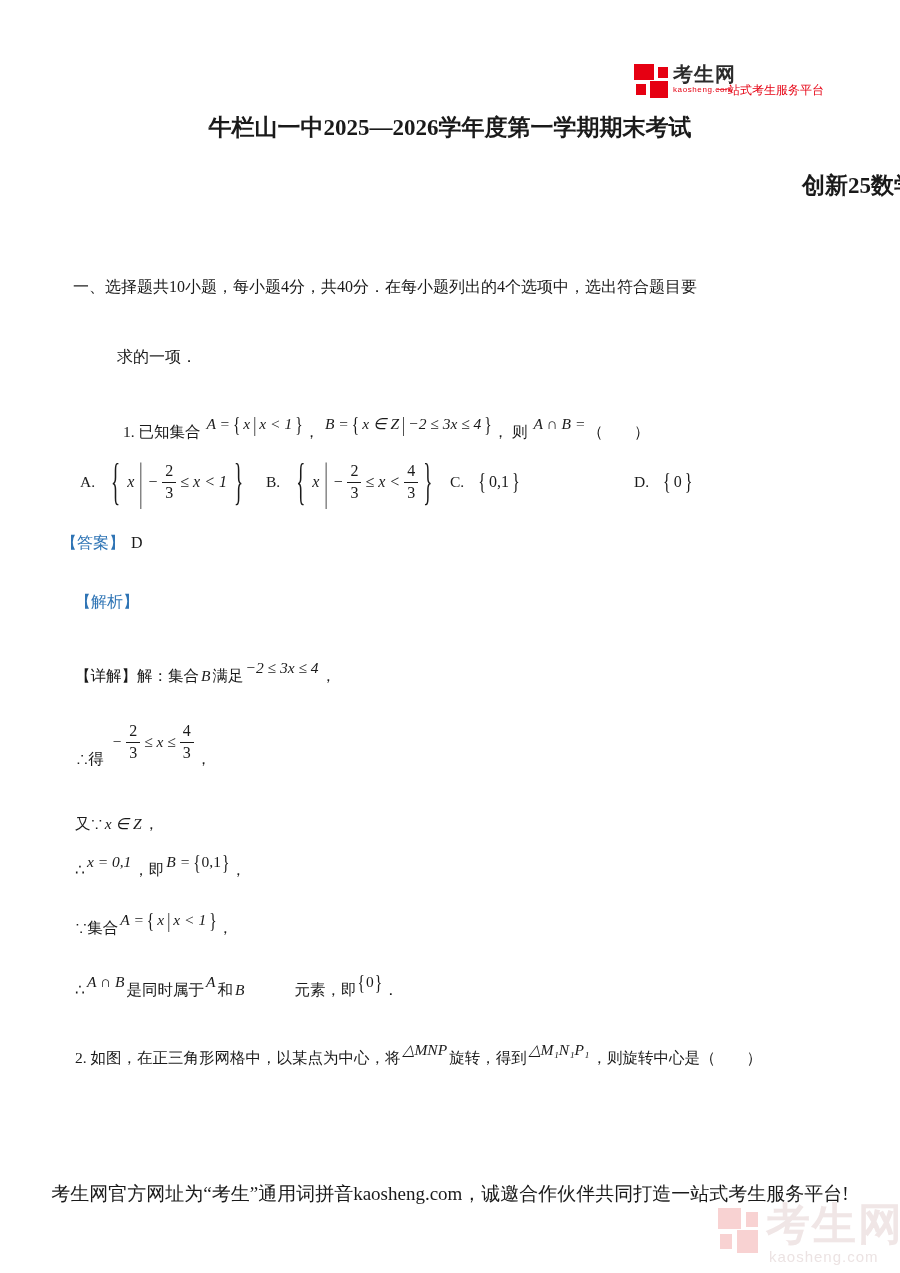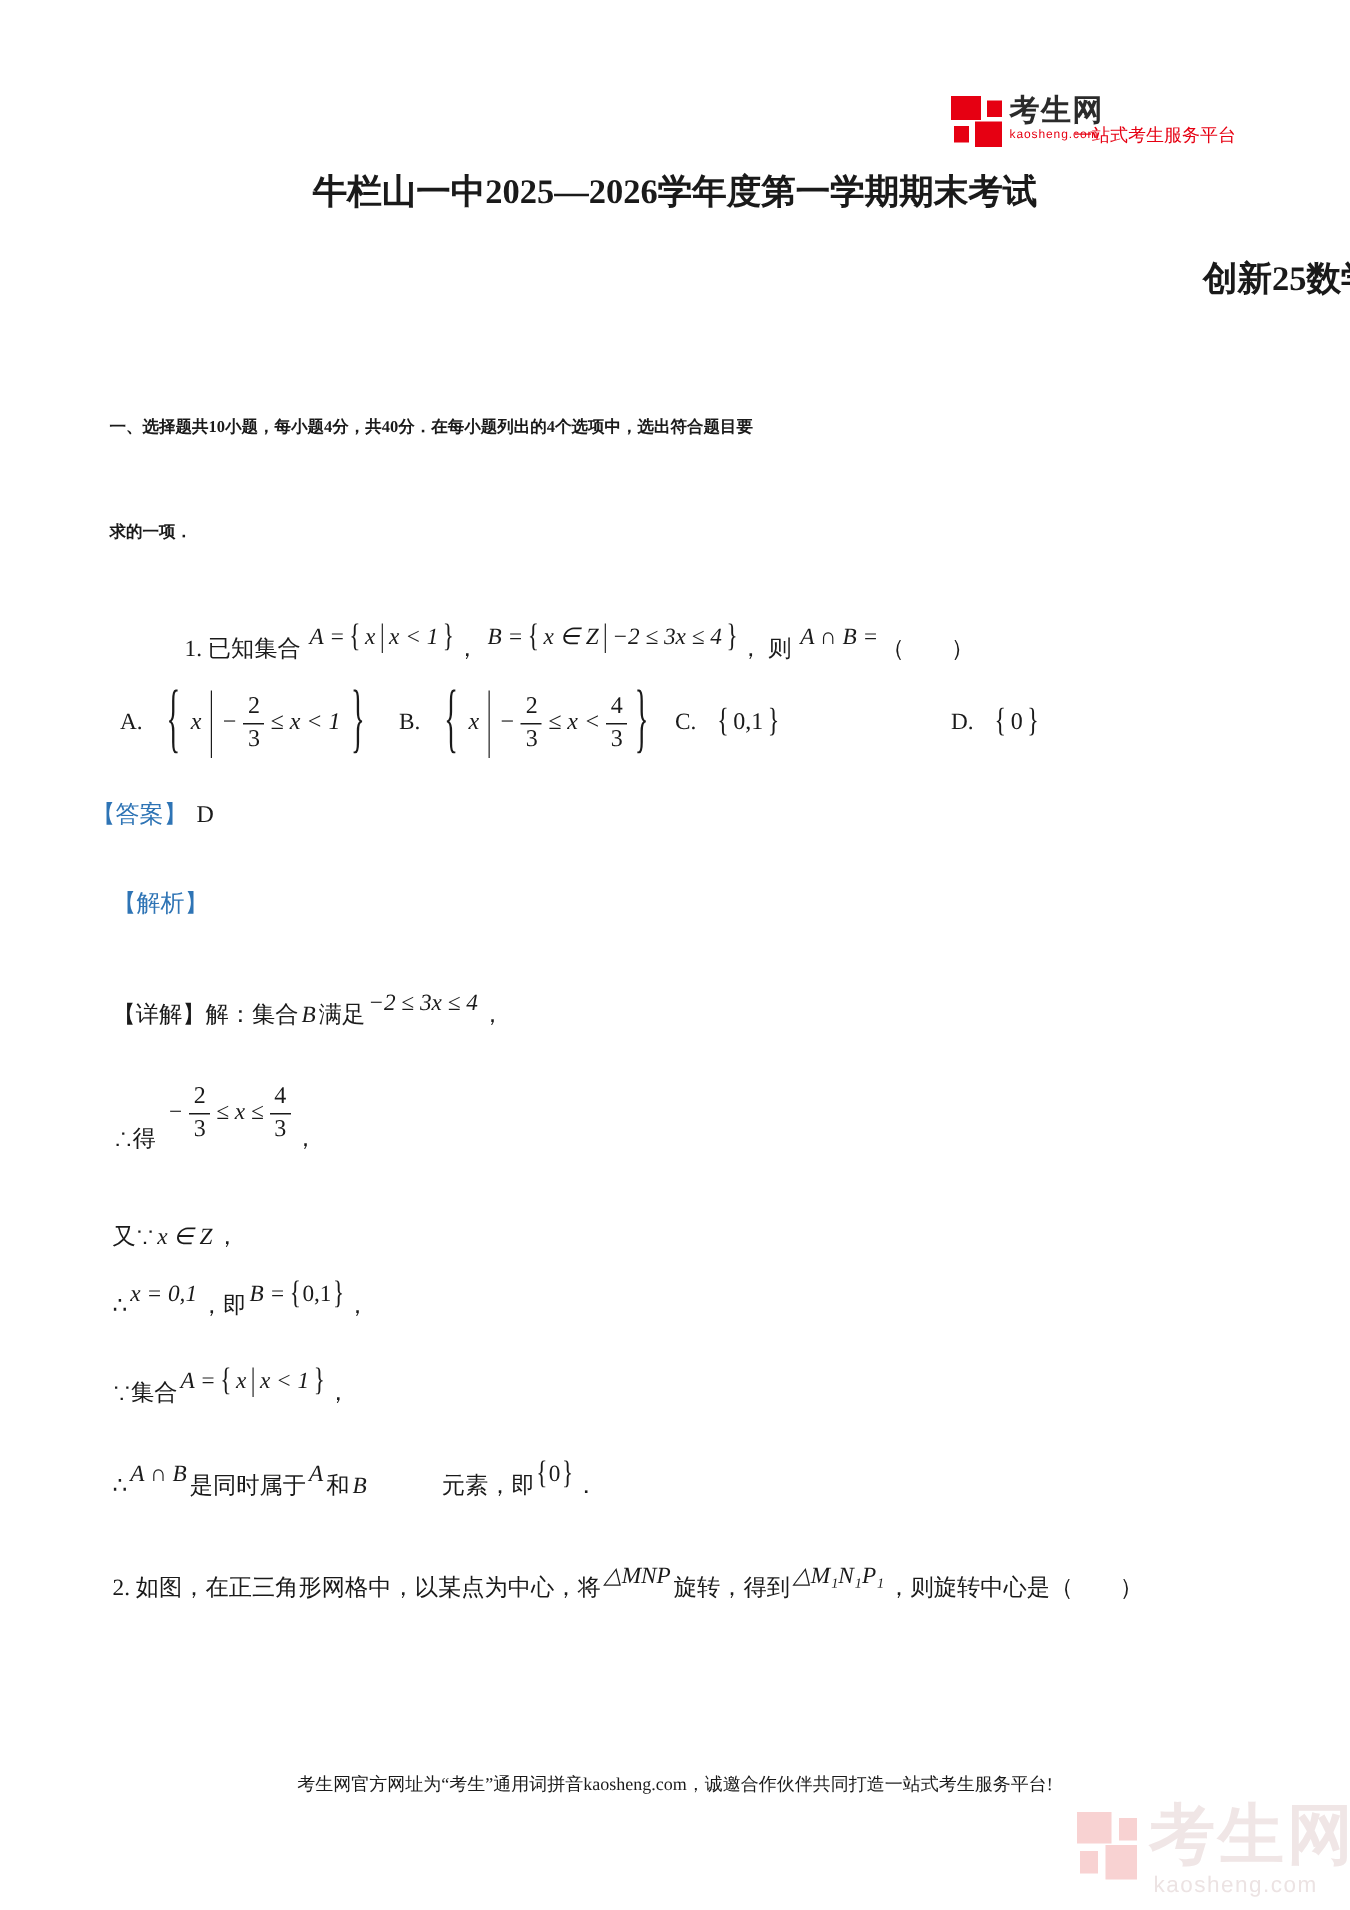--- a/index.html
+++ b/index.html
@@ -19,23 +19,23 @@
   .brand-text { position:absolute; left:43px; top:3px; }
   .brand-name { font-family:"Liberation Sans", sans-serif; font-weight:bold; font-size:20px; color:#2b2b2b; letter-spacing:1px; line-height:22px; }
   .brand-domain { font-family:"Liberation Sans", sans-serif; font-size:8px; color:#e60012; letter-spacing:0.6px; line-height:9px; }
   .brand-slogan { position:absolute; left:86px; top:22px; font-family:"Liberation Sans", sans-serif; font-size:12px; color:#e60012; white-space:nowrap; }
 
   
   .title    { position:absolute; top:112px; left:0; width:100%; text-align:center; font-size:23px; font-weight:bold; margin:0; }
   .subtitle { position:absolute; top:170px; left:17px; width:100%; text-align:right; font-size:23px; font-weight:bold; margin:0; }
   .exam-date{ position:absolute; top:229px; left:0; width:100%; text-align:center; font-size:16px; font-weight:bold; }
 
-  .sec { position:absolute; left:73px; font-size:11px; font-weight:bold; }
+  .sec { position:absolute; left:73px; font-size:16px; font-weight:normal; }
   .sec-l1 { top:277px; }
-  .sec-l2 { top:347px; }
+  .sec-l2 { top:347px;margin-left:44px; }
 
   
   .line { position:absolute; left:75px; font-size:15.5px; white-space:nowrap; }
   .q1-line   { top:422px;margin-left:48px; }
   .fenxi-line{ top:616px; }
   .detail-line{ top:666px; }
   .step-1 { top:814px; }
   .step-2 { top:860px; }
   .step-3 { top:918px; }
   .step-4 { top:980px; }
@@ -68,21 +68,21 @@
   .blue { color:#2e74b5; }
   .answer-value { margin-left:6px; font-family:"Liberation Serif", serif; }
 
   
   .step-frac { position:absolute; left:75px; top:710px; height:64px; display:flex; align-items:center; font-size:15.5px; }
   .step-frac .seg-t { align-self:flex-end; padding-bottom:4px; }
   .step-frac .frac { font-size:16px; top:0; }
   .step-frac > span { margin:0 1px; }
 
   
-  .footer { position:absolute; top:1181px; left:0; width:100%; text-align:center; font-size:12px; color:#1a1a1a; }
+  .footer { position:absolute; top:1181px; left:0; width:100%; text-align:center; font-size:19px; color:#1a1a1a; }
 
   
   .watermark { position:absolute; left:712px; top:1200px; width:200px; height:73px; }
   .wm-icon { position:absolute; left:6px; top:8px; width:40px; height:46px; }
   .wm-icon i { position:absolute; background:#f8d2d2; }
   .wm-icon .b1 { left:0;  top:0;  width:23px; height:21px; }
   .wm-icon .b2 { left:28px; top:4px; width:12px; height:15px; }
   .wm-icon .b3 { left:2px;  top:26px; width:12px; height:15px; }
   .wm-icon .b4 { left:19px; top:22px; width:21px; height:23px; }
   .wm-name { position:absolute; left:54px; top:0px; font-family:"Liberation Sans", sans-serif; font-weight:bold; font-size:44px; color:#f0e6e6; letter-spacing:2px; line-height:48px; }

